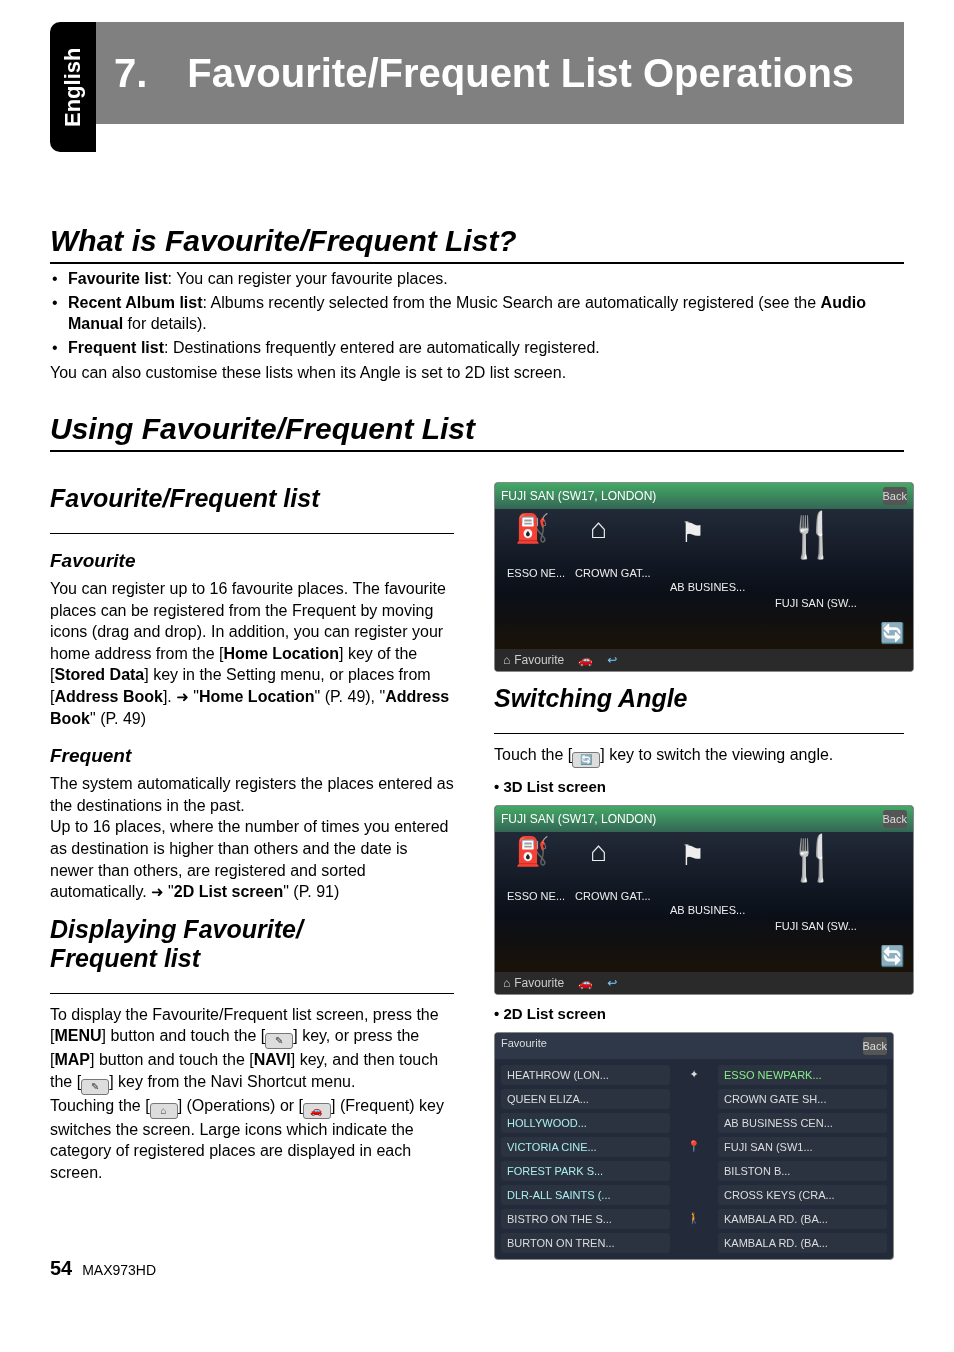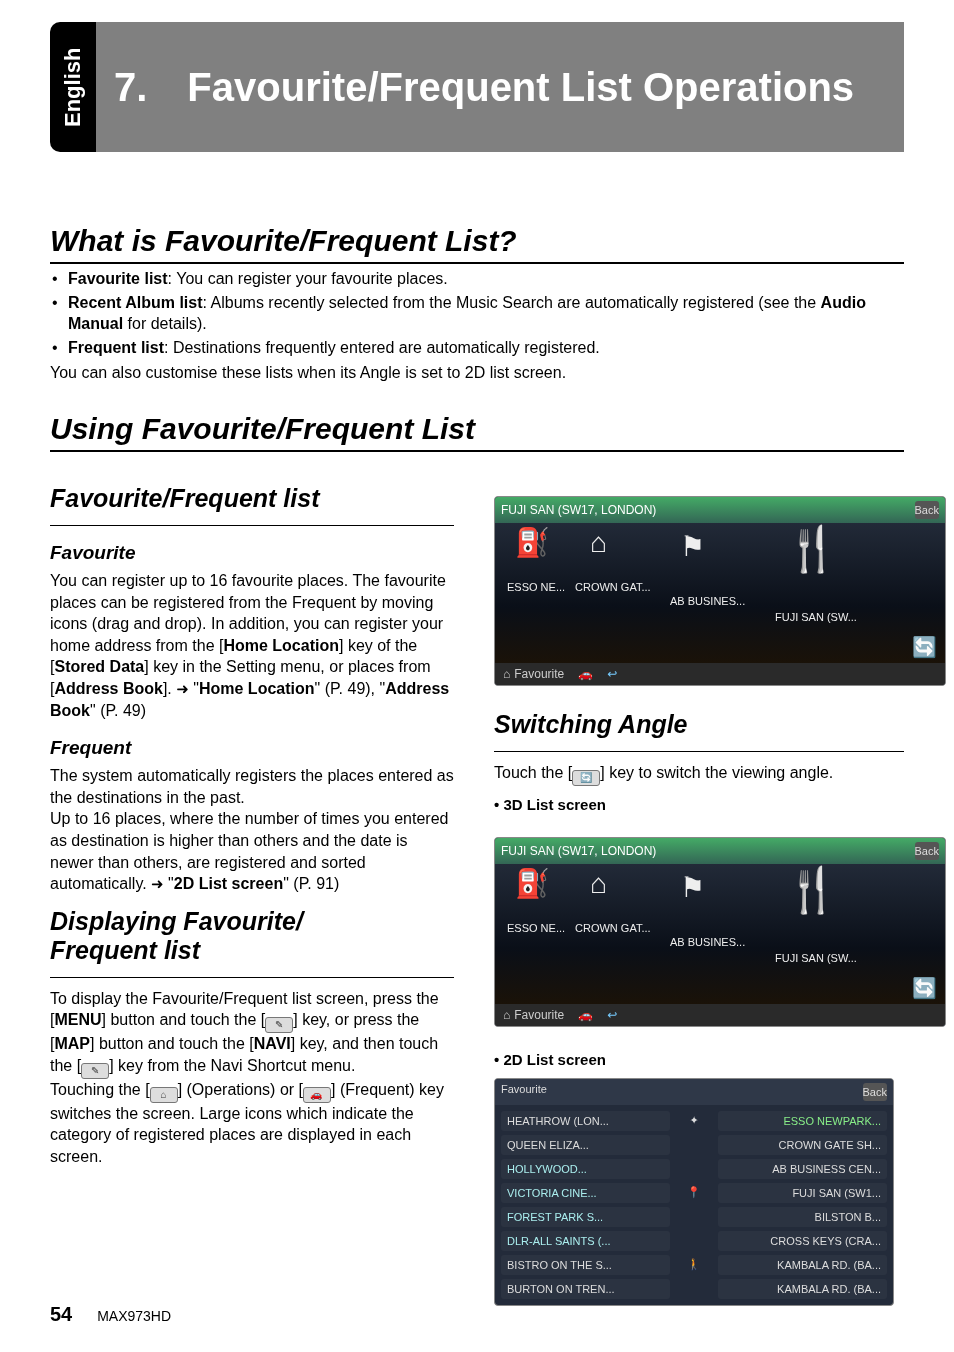--- a/index.html
+++ b/index.html
@@ -6,75 +6,75 @@
   html, body { width: 954px; background: #fff; font-family: Arial, Helvetica, sans-serif; color: #000; }
   .page { width: 954px; padding: 26px 50px 30px 50px; position: relative; }
   .side-tab {
     position: absolute; left: 50px; top: 22px; width: 46px; height: 130px;
     background: #000; color: #fff; border-top-right-radius: 10px; border-bottom-right-radius: 10px;
     display: flex; align-items: center; justify-content: center;
     writing-mode: vertical-rl; transform: rotate(180deg);
     font-weight: bold; font-size: 22px; z-index: 2;
   }
   .banner {
-    position: absolute; left: 96px; top: 22px; right: 50px; height: 130px;
+    position: absolute; left: 96px; top: 22px; right: 50px; height: 102px;
     background: #808080; color: #fff; display: flex; align-items: center;
     padding-left: 18px; font-weight: bold; font-size: 40px; line-height: 1.2;
   }
   .content { padding-top: 170px; }
   h2.section {
     font-style: italic; font-weight: bold; font-size: 30px;
     border-bottom: 2px solid #000; padding-bottom: 4px; margin-top: 28px; margin-bottom: 2px;
   }
   .body-text { font-size: 16px; line-height: 1.35; }
   ul.bullets { list-style: none; padding-left: 0; margin: 4px 0; }
   ul.bullets li { position: relative; padding-left: 18px; margin: 2px 0; }
   ul.bullets li::before { content: "•"; position: absolute; left: 2px; top: 0; font-size: 16px; }
   .columns { display: flex; gap: 40px; margin-top: 20px; }
   .col { width: 410px; }
   h3.sub {
     font-style: italic; font-weight: bold; font-size: 25px;
-    border-bottom: 1px solid #000; padding-bottom: 12px; margin-bottom: 10px; margin-top: 12px;
+    border-bottom: 1px solid #000; padding-bottom: 20px; margin-bottom: 10px; margin-top: 12px;
   }
   h4.mini { font-style: italic; font-weight: bold; font-size: 19px; margin-top: 16px; margin-bottom: 6px; }
   .screenshot {
-    width: 452px; background: #1a2230; border: 1px solid #888; border-radius: 4px;
-    margin: 24px 0; overflow: hidden;
+    width: 420px; background: #1a2230; border: 1px solid #888; border-radius: 4px;
+    margin: 10px 0; overflow: hidden;
   }
   .ss-header {
     display: flex; justify-content: space-between; align-items: center;
     background: linear-gradient(#4a6, #365); color: #fff; font-size: 12px; padding: 4px 6px;
   }
   .ss-back { background: #555; color: #ddd; padding: 3px 0; border-radius: 3px; font-size: 11px; }
   .ss-body { height: 140px; position: relative; background: linear-gradient(#222a38,#0a0f18 60%,#1a1208); }
   .ss-icon { position: absolute; color: #eee; font-size: 11px; text-align: center; }
   .ss-big { font-size: 28px; line-height: 1; }
   .ss-foot { display: flex; align-items: center; gap: 14px; background: #2a2a2a; padding: 4px 8px; color: #ccc; font-size: 12px; }
   .ss-foot .chip { display: inline-flex; align-items: center; gap: 4px; }
   .note-bullet { margin: 10px 0 4px 0; font-weight: bold; font-size: 15px; }
   .note-bullet::before { content: "• "; }
   .screenshot2 {
     width: 400px; background: #232b3a; border: 1px solid #888; border-radius: 4px;
     margin: 10px 0; overflow: hidden; color: #ddd; font-size: 11px;
   }
   .s2-head { display:flex; justify-content: space-between; padding: 4px 6px; background:#2f3848; }
   .s2-grid { display: grid; grid-template-columns: 1fr 40px 1fr; gap: 4px; padding: 6px; }
   .s2-cell { background: rgba(255,255,255,0.04); padding: 4px 6px; border-radius: 3px; white-space: nowrap; overflow: hidden; text-overflow: ellipsis; }
-  .s2-cell.r { text-align: right; }
+  .s2-cell.r { text-align: left; }
   .s2-cell.g { color: #8e8; }
   .s2-cell.b { color: #aee; }
   .s2-mid { display:flex; align-items:center; justify-content:center; }
   .inline-icon {
     display: inline-block; min-width: 28px; height: 16px; border: 1px solid #777;
     border-radius: 3px; background: #ddd; vertical-align: -3px; text-align: center;
     font-size: 10px; line-height: 14px; color: #333;
   }
   .arrow { font-size: 15px; }
   .footer { position: absolute; left: 50px; bottom: 20px; font-size: 14px; }
-  .footer .pn { font-weight: bold; font-size: 20px; margin-right: 21px; }
+  .footer .pn { font-weight: bold; font-size: 20px; margin-right: 6px; }
 </style>
 </head>
 <body>
 
 <div class="page">
 
   <div class="side-tab">English</div>
   <div class="banner">7. Favourite/Frequent List Operations</div>
 
   <div class="content">

